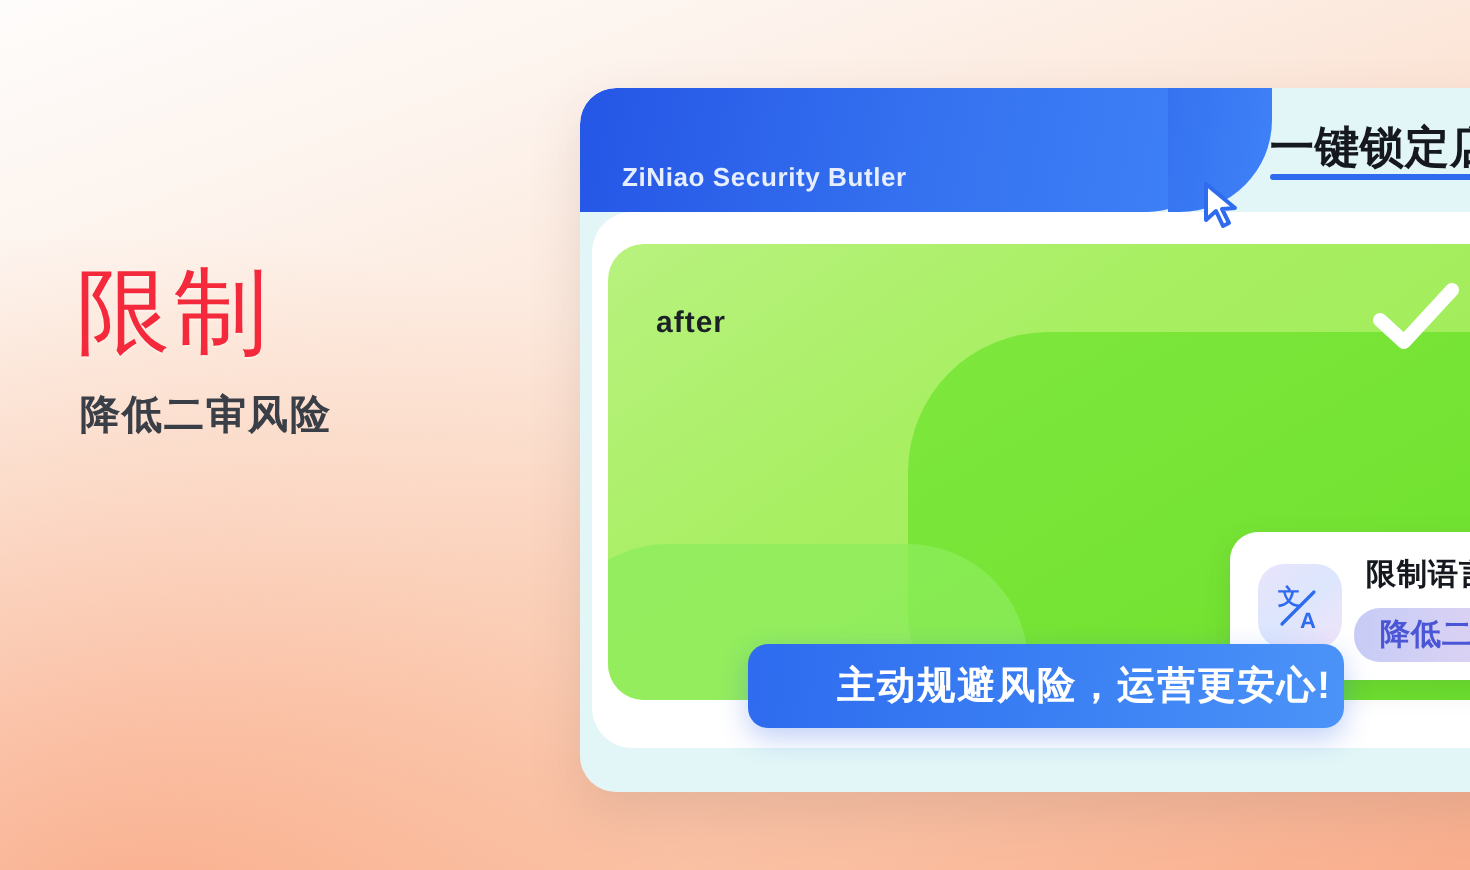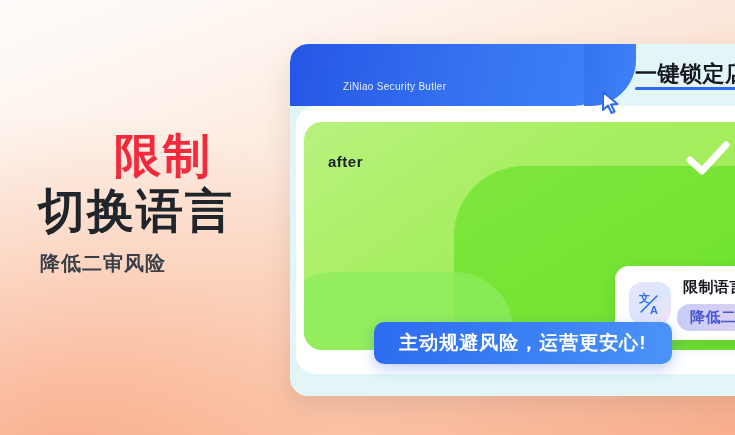--- a/index.html
+++ b/index.html
@@ -43,26 +43,25 @@
   
   #left-copy {
     position: absolute;
     left: 38px;
     top: 132px;
     width: 250px;
   }
   .headline-red {
     font-size: 47px;
     line-height: 1.02;
-    font-weight: bold;
+    font-weight: normal;
     color: #F4293B;
     letter-spacing: 2px;
     margin: 0;
     text-shadow: 0 1px 0 rgba(255,255,255,0.35);
-    text-align: center;
   }
   .headline-dark {
     font-size: 47px;
     line-height: 1.06;
     font-weight: bold;
     color: #20242B;
     letter-spacing: 2px;
     margin: 6px 0 0 0;
   }
   .subline {
@@ -113,26 +112,25 @@
     font-size: 25px;
     font-weight: bold;
     color: #FFFFFF;
     letter-spacing: 1px;
     z-index: 2;
   }
   #brand-en {
     position: absolute;
     left: 21px;
     top: 37px;
-    font-size: 10px;
-    font-weight: normal;
+    font-size: 13px;
+    font-weight: bold;
     color: #E6EEFF;
     letter-spacing: 0.3px;
     z-index: 2;
-    margin-left: 32px;
   }
 
   
   #banner-tagline {
     position: absolute;
     left: 345px;
     top: 15px;
     font-size: 22px;
     font-weight: bold;
     color: #15181E;
@@ -294,21 +292,21 @@
     position: absolute;
     left: 84px;
     top: 278px;
     width: 298px;
     height: 42px;
     border-radius: 10px;
     background: linear-gradient(95deg, #2E6BEF 0%, #3B81F4 55%, #4C93F8 100%);
     box-shadow: 0 5px 14px rgba(45,100,230,0.3);
     display: flex;
     align-items: center;
-    justify-content: center;
+    justify-content: flex-end;
     z-index: 8;
     border: none;
     cursor: pointer;
   }
   #cta-label {
     font-size: 19px;
     font-weight: bold;
     color: #FFFFFF;
     letter-spacing: 1px;
     white-space: nowrap;
@@ -316,21 +314,20 @@
 </style>
 </head>
 <body>
 
 <div id="stage">
 
   <div id="bg-glow"></div>
 
   <div id="left-copy">
     <div class="headline-red">限制</div>
-    <div class="headline-dark">切换语言</div>
     <div class="subline">降低二审风险</div>
   </div>
 
   <div id="product-card">
 
     <div id="white-panel"></div>
 
     <div id="green-panel">
       <div id="green-blob"></div>
       <div id="green-blob2"></div>

